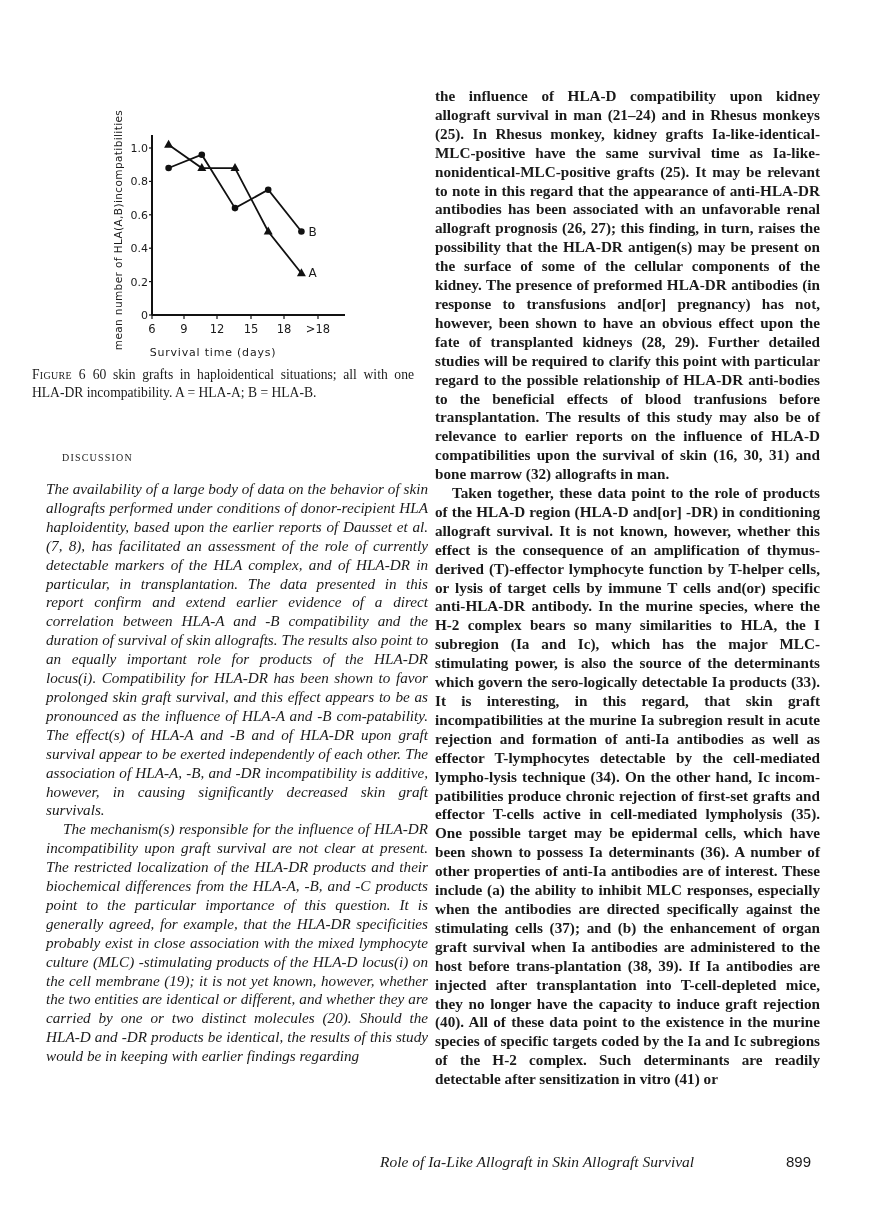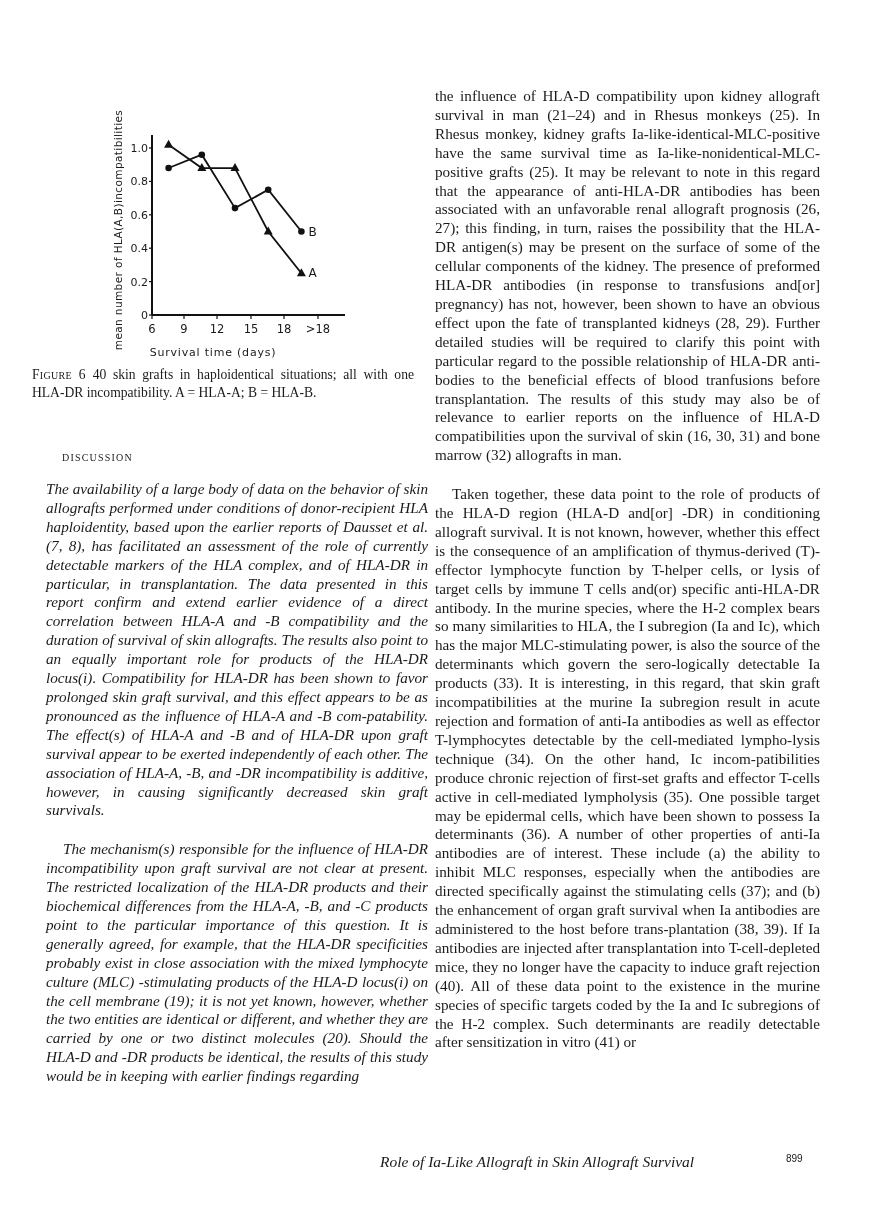--- a/index.html
+++ b/index.html
@@ -6,26 +6,26 @@
   body { width: 880px; height: 1228px; position: relative; overflow: hidden;
          font-family: "Liberation Serif", "DejaVu Serif", serif; color: #1a1a1a; }
   #figure { position: absolute; left: 100px; top: 80px; width: 260px; height: 280px; }
   #figure svg { width: 260px; height: 280px; display: block; }
   .chart-text { font-family: "DejaVu Sans", "Liberation Sans", sans-serif; fill: #1a1a1a; }
   #caption { position: absolute; left: 32px; top: 366px; width: 382px; font-size: 13.6px; line-height: 18px;
              text-align: justify; }
   #caption .lbl { font-variant: small-caps; letter-spacing: 0.3px; }
   .col { position: absolute; font-size: 15.2px; line-height: 18.9px; text-align: justify; hyphens: none; }
   #left-col { left: 46px; top: 480px; width: 382px; font-style: italic; }
-  #right-col { left: 435px; top: 87px; width: 385px; }
+  #right-col { left: 435px; top: 87px; width: 385px; font-weight: bold; }
   .col p { margin: 0; text-align: justify; }
-  .col p.indent { text-indent: 17px; margin-top: 20px; }
+  .col p.indent { text-indent: 17px; }
   #discussion-heading { position: absolute; left: 62px; top: 452px; font-size: 10px; letter-spacing: 1.2px; margin: 0; font-weight: normal; }
   #footer-title { position: absolute; left: 380px; top: 1153px; font-size: 15.5px; font-style: italic; }
-  #footer-page { position: absolute; left: 786px; top: 1153px; font-size: 10px; font-family: "Liberation Sans", sans-serif; }
+  #footer-page { position: absolute; left: 786px; top: 1153px; font-size: 15px; font-family: "Liberation Sans", sans-serif; }
 </style>
 </head>
 <body>
 
 <div id="figure">
   <svg id="chart-svg" viewBox="0 0 260 280">
     <g id="axes">
         <line x1="52" y1="235" x2="52" y2="55" stroke="#111" stroke-width="2"></line>
         <line x1="52" y1="235" x2="245" y2="235" stroke="#111" stroke-width="1.8"></line>
       </g>
@@ -71,21 +71,21 @@
         <circle cx="201.4" cy="151.5" r="3.3" fill="#111"></circle>
         <text x="208.4" y="155.5" font-size="12" class="chart-text">B</text>
       </g>
     <text id="xlabel" class="chart-text" x="113" y="276" font-size="11" text-anchor="middle" letter-spacing="0.8">Survival time (days)</text>
     <text id="ylabel" class="chart-text" x="0" y="0" font-size="10.5" text-anchor="middle" letter-spacing="0.4" transform="translate(22,150) rotate(-90)">mean number of HLA(A,B)incompatibilities</text>
   </svg>
 </div>
 
 <div id="caption">
   <span class="lbl">Figure 6</span>
-  <span>40 skin grafts in haploidentical situations; all with one HLA-DR incompatibility. A = HLA-A; B = HLA-B.</span>
+  <span>60 skin grafts in haploidentical situations; all with one HLA-DR incompatibility. A = HLA-A; B = HLA-B.</span>
 </div>
 
 <h2 id="discussion-heading">DISCUSSION</h2>
 
 <div id="left-col" class="col">
   <p>The availability of a large body of data on the behavior of skin allografts performed under conditions of donor-recipient HLA haploidentity, based upon the earlier reports of Dausset et al. (7, 8), has facilitated an assessment of the role of currently detectable markers of the HLA complex, and of HLA-DR in particular, in transplantation. The data presented in this report confirm and extend earlier evidence of a direct correlation between HLA-A and -B compatibility and the duration of survival of skin allografts. The results also point to an equally important role for products of the HLA-DR locus(i). Compatibility for HLA-DR has been shown to favor prolonged skin graft survival, and this effect appears to be as pronounced as the influence of HLA-A and -B com-patability. The effect(s) of HLA-A and -B and of HLA-DR upon graft survival appear to be exerted independently of each other. The association of HLA-A, -B, and -DR incompatibility is additive, however, in causing significantly decreased skin graft survivals.</p>
   <p class="indent">The mechanism(s) responsible for the influence of HLA-DR incompatibility upon graft survival are not clear at present. The restricted localization of the HLA-DR products and their biochemical differences from the HLA-A, -B, and -C products point to the particular importance of this question. It is generally agreed, for example, that the HLA-DR specificities probably exist in close association with the mixed lymphocyte culture (MLC) -stimulating products of the HLA-D locus(i) on the cell membrane (19); it is not yet known, however, whether the two entities are identical or different, and whether they are carried by one or two distinct molecules (20). Should the HLA-D and -DR products be identical, the results of this study would be in keeping with earlier findings regarding</p>
 </div>
 
 <div id="right-col" class="col">

